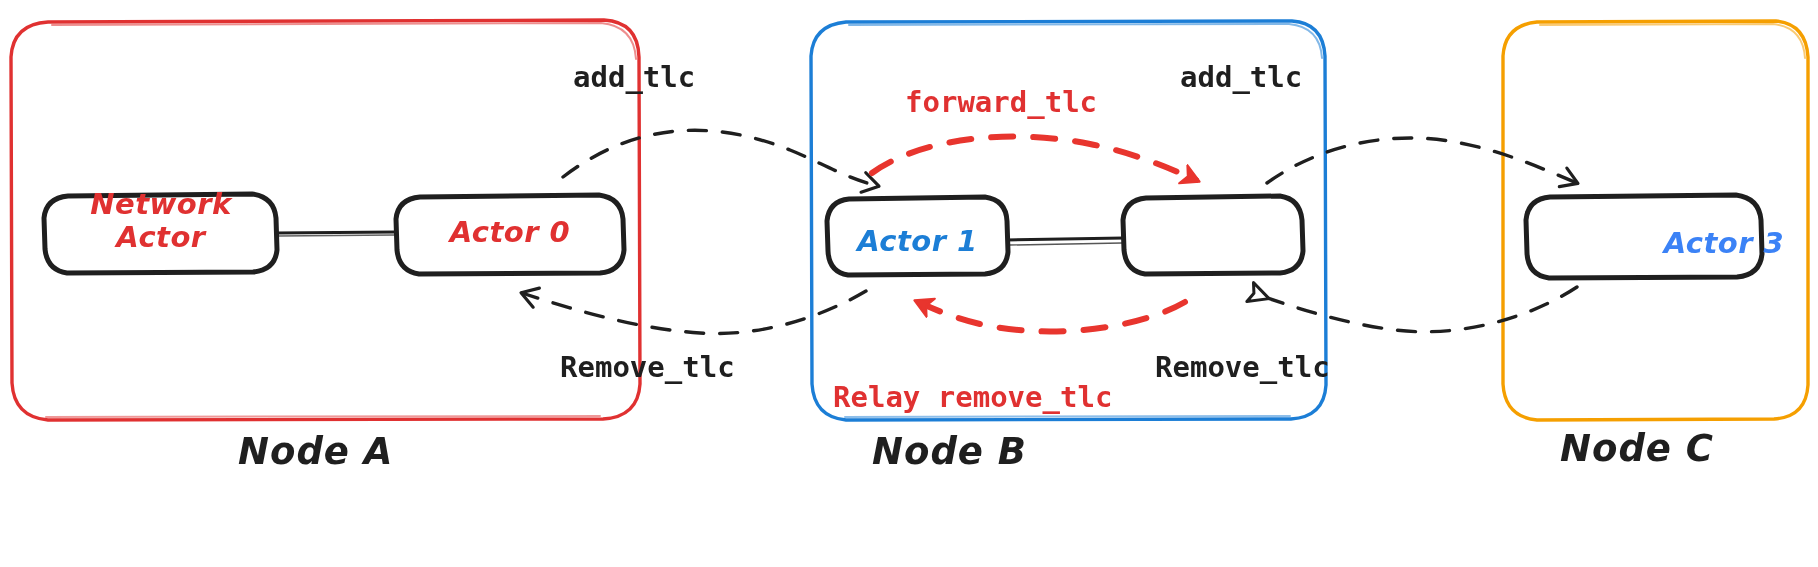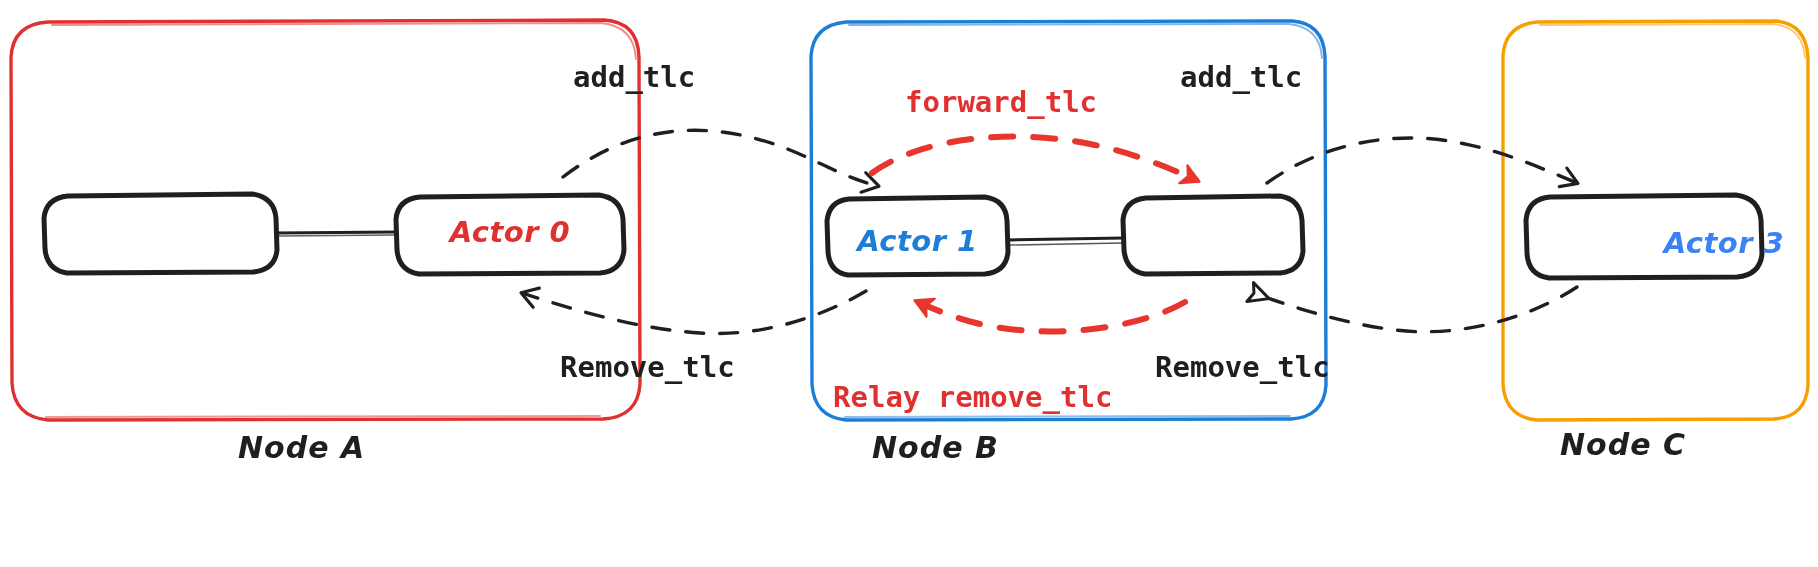--- a/index.html
+++ b/index.html
@@ -4,21 +4,21 @@
 <style>
   html,body{margin:0;padding:0;background:#ffffff;}
   body{width:1818px;height:567px;overflow:hidden;font-family:"DejaVu Sans",sans-serif;}
   #stage{position:relative;width:1818px;height:567px;background:#fff;}
   svg.layer{position:absolute;left:0;top:0;width:1818px;height:567px;}
   .nodeLabel{
     position:absolute;
     font-family:"DejaVu Sans",sans-serif;
     font-style:italic;
     font-weight:700;
-    font-size:30px;
+    font-size:37px;
     color:#1f1f1f;
     white-space:nowrap;
     letter-spacing:1px;
   }
   .actorText{
     position:absolute;
     font-family:"DejaVu Sans",sans-serif;
     font-style:italic;
     font-weight:700;
     font-size:29px;
@@ -112,20 +112,22 @@
     </g>
 
     <g>
       <path d="M872,173 C920,138 1010,128 1090,144 C1130,152 1165,166 1196,180" fill="none" stroke="#e8352e" stroke-width="6" stroke-linecap="round" stroke-dasharray="22 20" marker-end="url(#solidArrowRed)"></path>
     </g>
     <g>
       <path d="M1185,302 C1140,328 1060,338 995,327 C965,322 940,312 918,302" fill="none" stroke="#e8352e" stroke-width="6" stroke-linecap="round" stroke-dasharray="22 20" marker-end="url(#solidArrowRed)"></path>
     </g>
   </svg>
 
+  <div class="actorText" style="left:45px; top:188px; width:232px; color:#e03131;">Network
+Actor</div>
 
   <div class="actorText" style="left:396px; top:216px; width:228px; color:#e03131;font-style:italic;">Actor 0</div>
 
   <div class="actorText" style="left:827px; top:225px; width:181px; color:#1c7ed6;">Actor 1</div>
 
 
   <div class="actorText" style="left:1606px; top:219px; width:236px; color:#3b82f6;margin-top:8px;">Actor 3</div>
 
   <div class="edgeLabel" style="left:573px; top:60px;">add_tlc</div>
 

